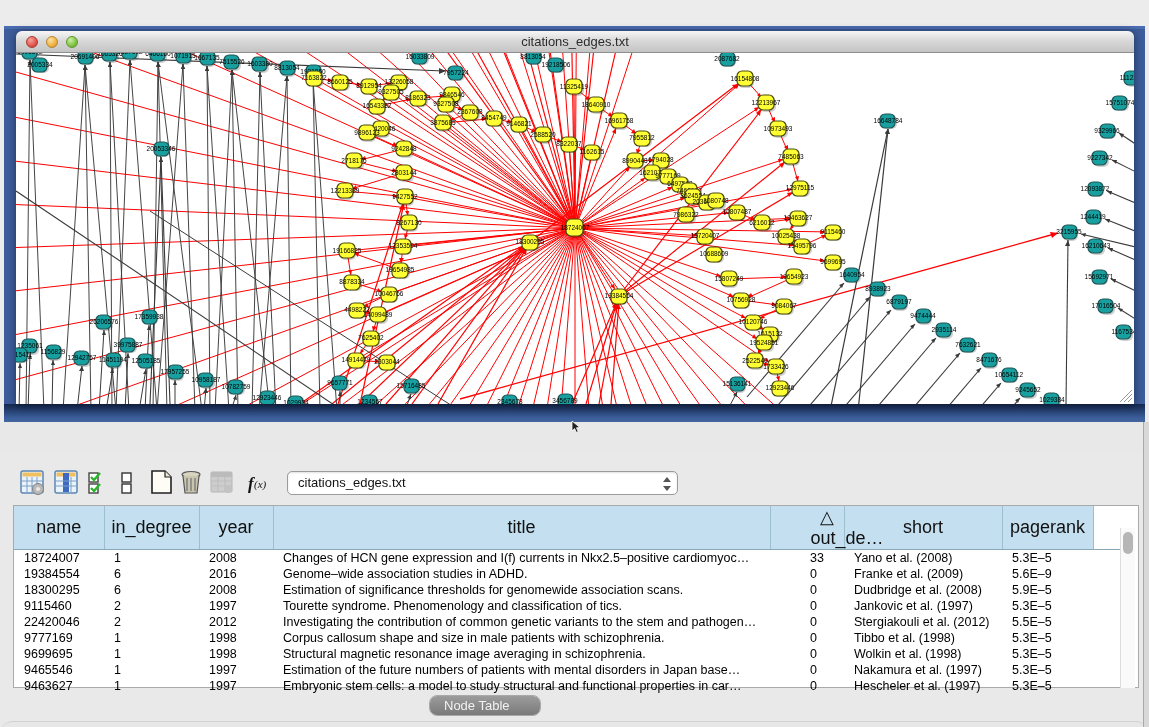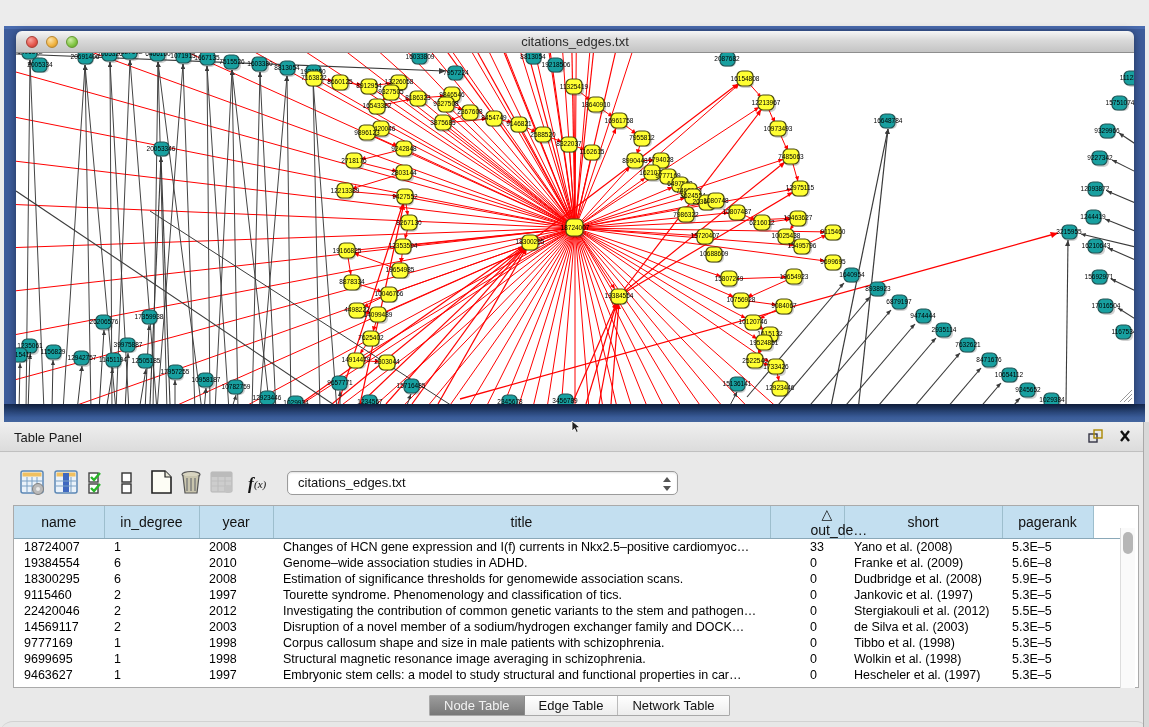--- a/index.html
+++ b/index.html
@@ -26,30 +26,30 @@
 #phead .t { position:absolute; left:14px; top:8px; font-size:13px; color:#1a1a1a; }
 #pbody { position:absolute; left:0; top:31px; width:1143px; height:295px; background:#e9e9e9; }
 .cursor { position:absolute; left:570px; top:399px; z-index:5; }
 #combo { position:absolute; left:287px; top:18px; width:391px; height:24px; background:#fff;
   border:1px solid #9b9b9b; border-radius:5px; font-size:13px; color:#111;
   line-height:22px; padding-left:10px; box-shadow:inset 0 1px 2px rgba(0,0,0,.12); }
 #tblwrap { position:absolute; left:13px; top:52px; width:1126px; height:183px;
   background:#fff; border:1px solid #aaa; }
 table { border-collapse:collapse; table-layout:fixed; width:1080px; font-size:12.5px; }
 th { background:#c3dff0; border-right:1px solid #9dbecd; border-bottom:1px solid #8aa8b8;
-  font-weight:normal; font-size:14px; height:21px; color:#111; }
+  font-weight:normal; font-size:18px; height:21px; color:#111; }
 td { height:16px; padding:0 0 0 10px; color:#000; white-space:nowrap; overflow:hidden; font-size:12.5px; }
 .c0 { width:90px; } .c1 { width:95px; } .c2 { width:74px; } .c3 { width:497px; }
 .c4 { width:74px;padding-left:40px; } .c5 { width:158px; } .c6 { width:91px; } .c7 { width:34px; border-right:none; }
 th.c7 { background:#fff; border-right:none; border-bottom:1px solid #8aa8b8; }
 #vscroll { position:absolute; right:3px; top:22px; width:15px; height:160px; background:#fafafa;
   border-left:1px solid #ddd; }
 #vthumb { position:absolute; left:2px; top:4px; width:10px; height:22px; background:#b6b6b6; border-radius:6px; }
 #tabs { position:absolute; left:429px; top:242px; height:21px; display:flex;
-  border:1px solid #a9a9a9; border-radius:1px; overflow:hidden; font-size:13px; }
+  border:1px solid #a9a9a9; border-radius:8px; overflow:hidden; font-size:13px;flex-direction:column; }
 #tabs div { padding:0 14px; line-height:20px; background:linear-gradient(#fff,#ededed); color:#111; border-right:1px solid #bbb; }
 #tabs div.sel { background:linear-gradient(#9c9c9c,#787878); color:#f2f2f2; border-right:1px solid #8b8b8b; }
 #tabs div:last-child { border-right:none; }
 #status { position:absolute; left:0; top:268px; width:1149px; height:27px; background:#e7e7e7;
   border-top:1px solid #d2d2d2;border-radius:13px; }
 #status .m { position:absolute; right:32px; top:8px; font-size:11px; color:#111; }
 #status .g { position:absolute; right:13px; top:6px; width:13px; height:13px; border-radius:50%;
   background:#3cc83c; border:1.5px solid #222; }
 #pico { position:absolute; right:6px; top:6px; width:52px; height:18px; }
 #rightedge { position:absolute; right:0; top:401px; width:6px; height:326px; background:#d8d8d8; border-left:1px solid #a9a9a9; }
@@ -893,28 +893,20 @@
 <g stroke="#999" stroke-width="1">
         <line x1="1120" y1="381" x2="1132" y2="369"></line>
         <line x1="1124" y1="381" x2="1132" y2="373"></line>
         <line x1="1128" y1="381" x2="1132" y2="377"></line>
       </g>
 </svg>
   <svg class="cursor" width="12" height="14">
       <path d="M2 1 L2 11 L4.6 8.6 L6.4 12.4 L8.2 11.6 L6.5 7.8 L10 7.6 Z" fill="#222" stroke="#fff" stroke-width="0.8"></path>
     </svg>
   <div id="panel">
-    <div id="phead">
-        <div class="t">Table Panel</div>
-      <svg id="pico" viewBox="0 0 52 18">
-        <rect x="4" y="6" width="8" height="8" fill="none" stroke="#334" stroke-width="1.4"></rect>
-        <rect x="9" y="2" width="8" height="8" fill="none" stroke="#a80" stroke-width="1.4"></rect>
-        <path d="M36 3 L44 13 M44 3 L36 13" stroke="#111" stroke-width="2.4"></path>
-      </svg>
-    </div>
     <div id="pbody">
       <svg style="position:absolute;left:20px;top:17px" width="260" height="28" viewBox="0 0 260 28">
 
         <g>
           <rect x="1" y="1" width="22" height="22" rx="2" fill="#eaf2fa" stroke="#5b87b5" stroke-width="1.5"></rect>
           <rect x="2.5" y="2.5" width="19" height="4" fill="#f0c060"></rect>
           <path d="M2 11 H22 M2 16 H22 M7 7 V22 M12 7 V22 M17 7 V22" stroke="#7aa0c4" stroke-width="1"></path>
           <circle cx="18" cy="19" r="5.5" fill="#b9b9b9" stroke="#808080"></circle>
           <circle cx="18" cy="19" r="2" fill="#e9e9e9"></circle>
         </g>
@@ -984,25 +976,25 @@
                 <td class="c2">2008</td>
                 <td class="c3">Changes of HCN gene expression and I(f) currents in Nkx2.5–positive cardiomyoc…</td>
                 <td class="c4">33</td>
                 <td class="c5">Yano et al. (2008)</td>
                 <td class="c6">5.3E–5</td>
                 <td class="c7"></td>
               </tr>
 <tr>
                 <td class="c0">19384554</td>
                 <td class="c1">6</td>
-                <td class="c2">2010</td>
+                <td class="c2">2016</td>
                 <td class="c3">Genome–wide association studies in ADHD.</td>
                 <td class="c4">0</td>
                 <td class="c5">Franke et al. (2009)</td>
-                <td class="c6">5.6E–8</td>
+                <td class="c6">5.6E–9</td>
                 <td class="c7"></td>
               </tr>
 <tr>
                 <td class="c0">18300295</td>
                 <td class="c1">6</td>
                 <td class="c2">2008</td>
                 <td class="c3">Estimation of significance thresholds for genomewide association scans.</td>
                 <td class="c4">0</td>
                 <td class="c5">Dudbridge et al. (2008)</td>
                 <td class="c6">5.9E–5</td>
@@ -1022,46 +1014,46 @@
                 <td class="c0">22420046</td>
                 <td class="c1">2</td>
                 <td class="c2">2012</td>
                 <td class="c3">Investigating the contribution of common genetic variants to the stem and pathogen…</td>
                 <td class="c4">0</td>
                 <td class="c5">Stergiakouli et al. (2012)</td>
                 <td class="c6">5.5E–5</td>
                 <td class="c7"></td>
               </tr>
 <tr>
-                <td class="c0">14569117</td>
-                <td class="c1">2</td>
-                <td class="c2">2003</td>
-                <td class="c3">Disruption of a novel member of a sodium/hydrogen exchanger family and DOCK…</td>
-                <td class="c4">0</td>
-                <td class="c5">de Silva et al. (2003)</td>
-                <td class="c6">5.3E–5</td>
-                <td class="c7"></td>
-              </tr>
-<tr>
                 <td class="c0">9777169</td>
                 <td class="c1">1</td>
                 <td class="c2">1998</td>
                 <td class="c3">Corpus callosum shape and size in male patients with schizophrenia.</td>
                 <td class="c4">0</td>
                 <td class="c5">Tibbo et al. (1998)</td>
                 <td class="c6">5.3E–5</td>
                 <td class="c7"></td>
               </tr>
 <tr>
                 <td class="c0">9699695</td>
                 <td class="c1">1</td>
                 <td class="c2">1998</td>
                 <td class="c3">Structural magnetic resonance image averaging in schizophrenia.</td>
                 <td class="c4">0</td>
                 <td class="c5">Wolkin et al. (1998)</td>
+                <td class="c6">5.3E–5</td>
+                <td class="c7"></td>
+              </tr>
+<tr>
+                <td class="c0">9465546</td>
+                <td class="c1">1</td>
+                <td class="c2">1997</td>
+                <td class="c3">Estimation of the future numbers of patients with mental disorders in Japan base…</td>
+                <td class="c4">0</td>
+                <td class="c5">Nakamura et al. (1997)</td>
                 <td class="c6">5.3E–5</td>
                 <td class="c7"></td>
               </tr>
 <tr>
                 <td class="c0">9463627</td>
                 <td class="c1">1</td>
                 <td class="c2">1997</td>
                 <td class="c3">Embryonic stem cells: a model to study structural and functional properties in car…</td>
                 <td class="c4">0</td>
                 <td class="c5">Hescheler et al. (1997)</td>

